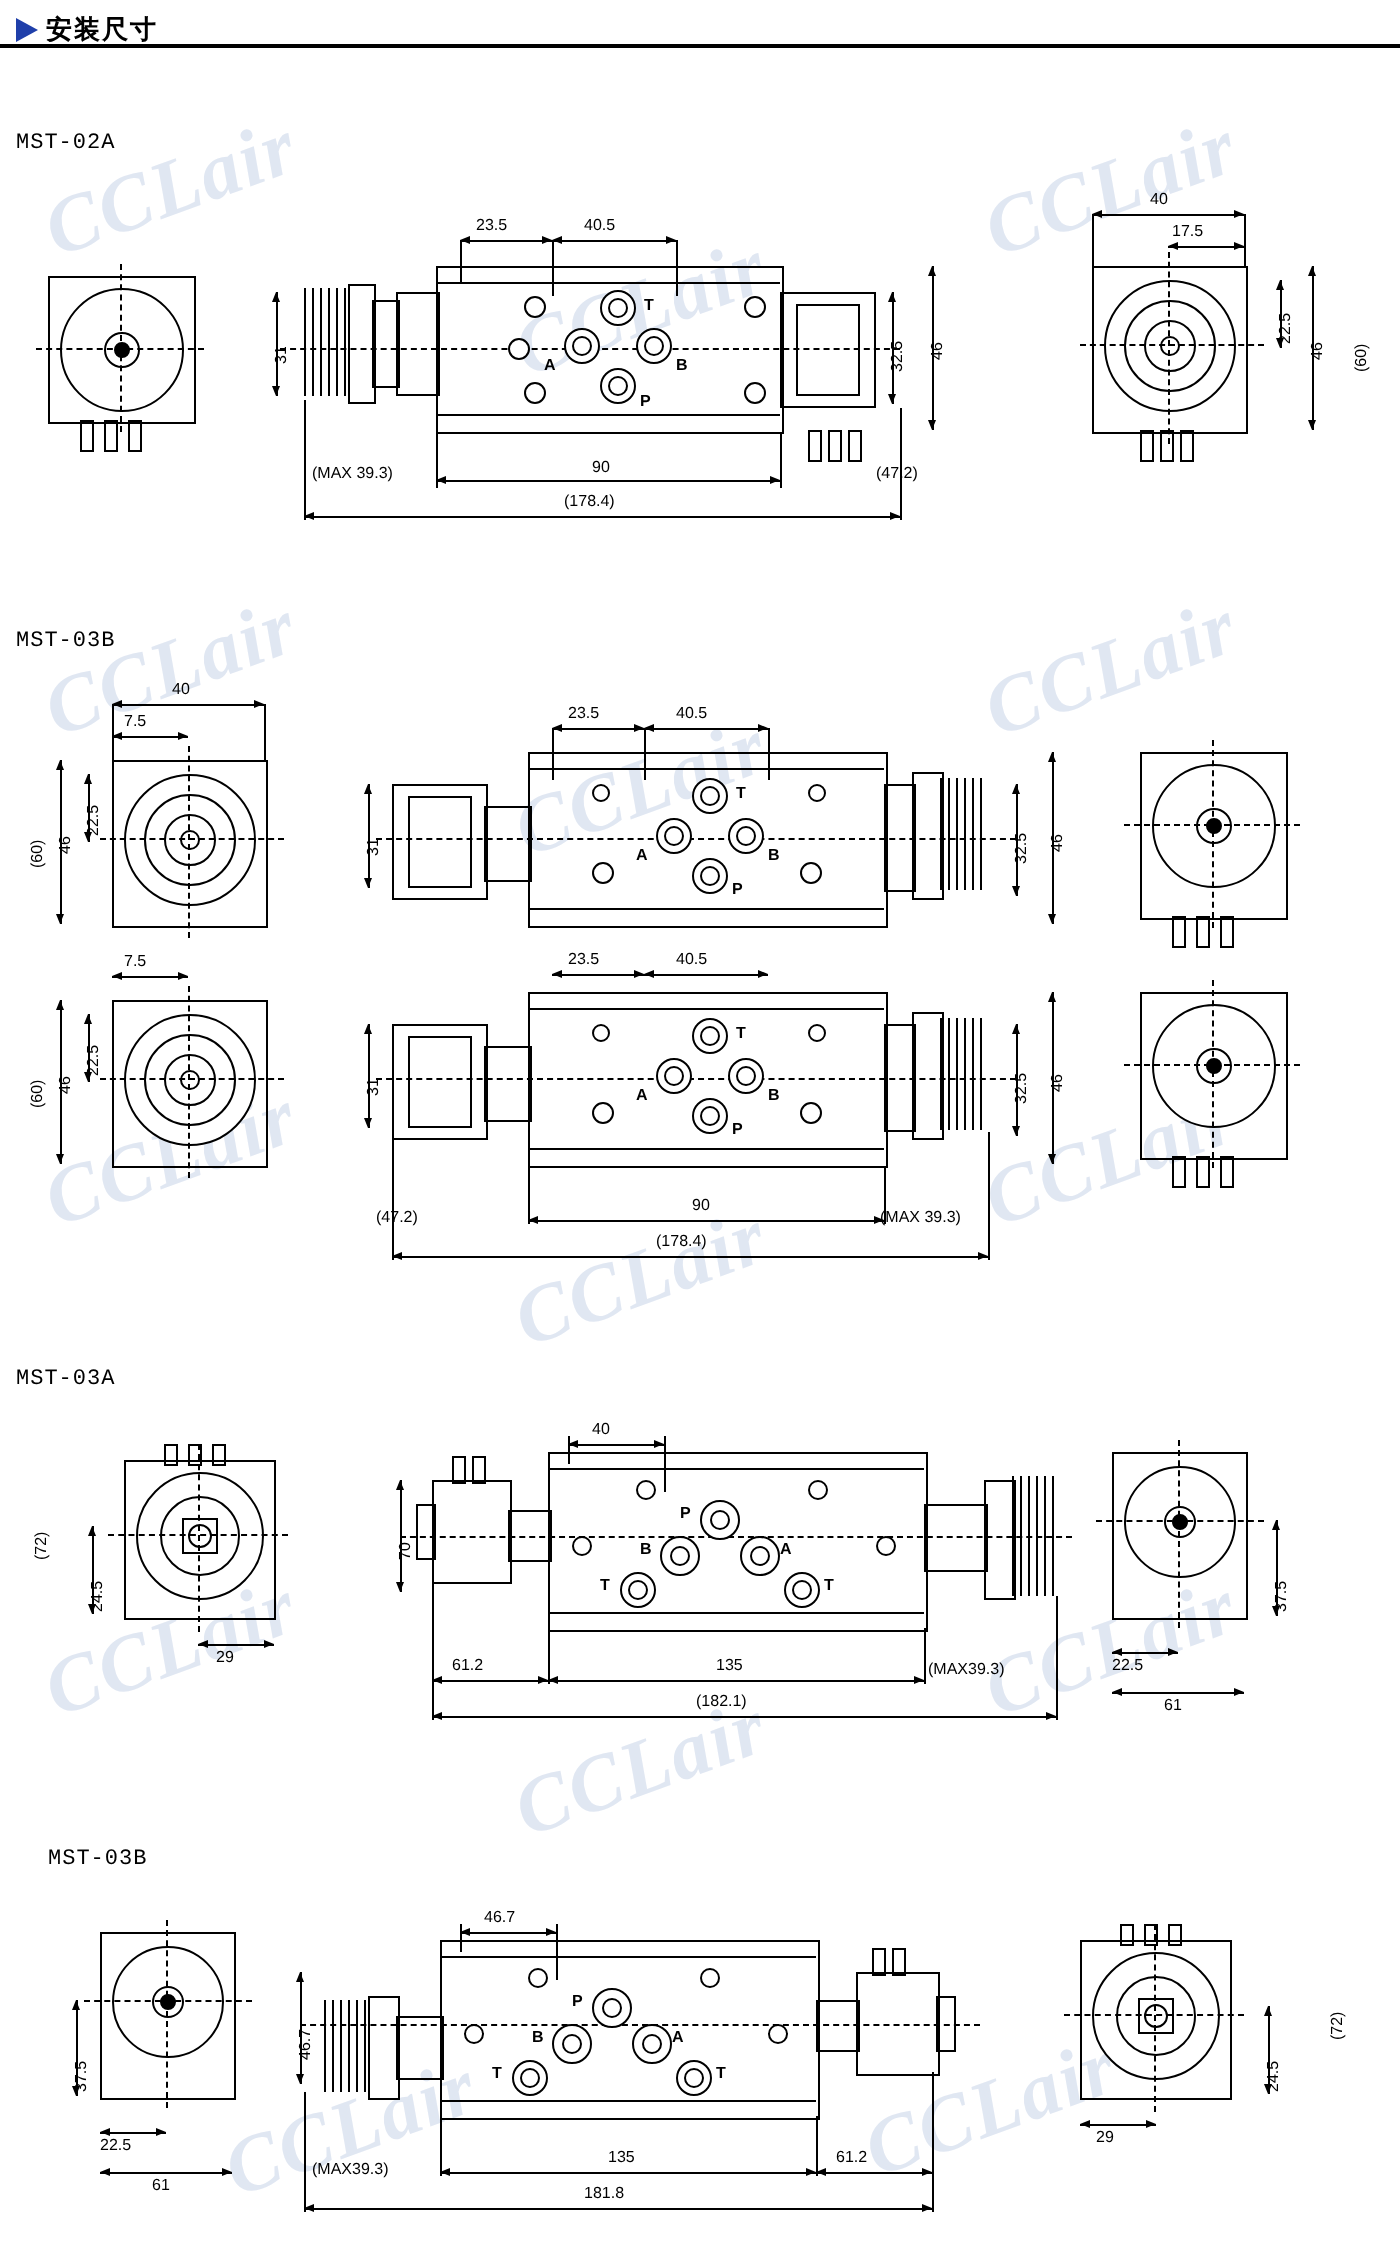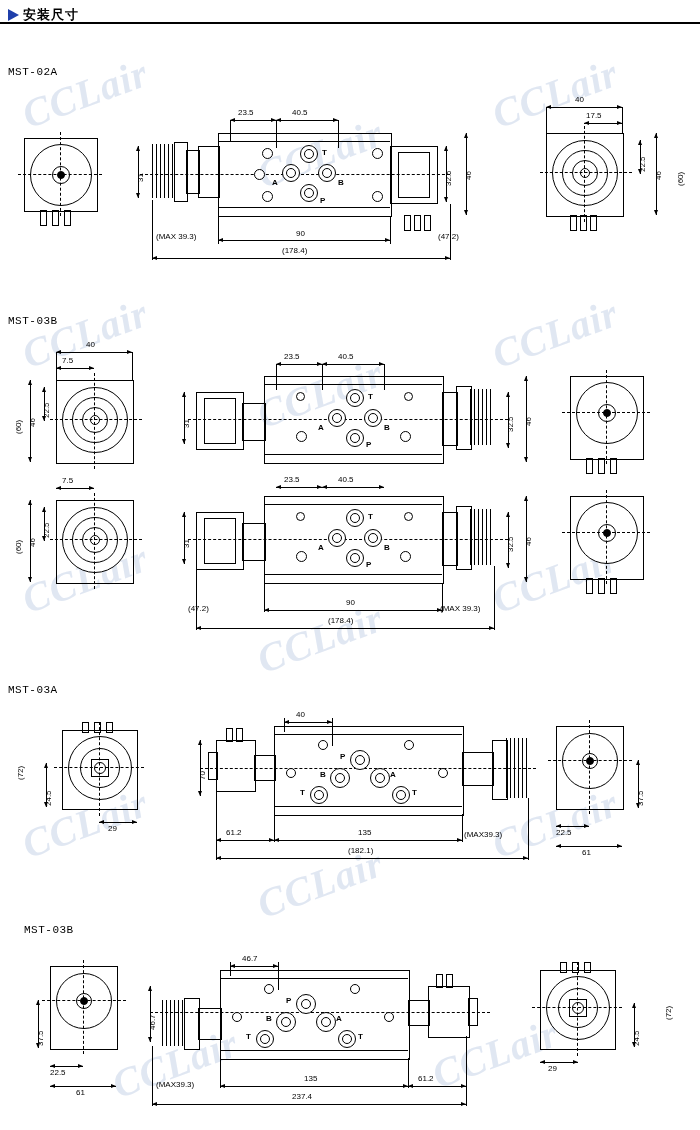--- a/index.html
+++ b/index.html
@@ -473,21 +473,21 @@
   <div class="ext vl" style="left:278px;top:962px;height:28px;"></div>
   <div class="arrowlinev" style="left:150px;top:986px;height:56px;"></div>
   <div class="dimtxt vert" style="left:148px;top:1030px;">46.7</div>
 
   <div class="dimtxt" style="left:156px;top:1080px;">(MAX39.3)</div>
   <div class="arrowline" style="left:220px;top:1086px;width:188px;"></div>
   <div class="dimtxt" style="left:304px;top:1074px;">135</div>
   <div class="arrowline" style="left:408px;top:1086px;width:58px;"></div>
   <div class="dimtxt" style="left:418px;top:1074px;">61.2</div>
   <div class="arrowline" style="left:152px;top:1104px;width:314px;"></div>
-  <div class="dimtxt" style="left:292px;top:1092px;">237.4</div>
+  <div class="dimtxt" style="left:292px;top:1092px;">181.8</div>
   <div class="ext vl" style="left:152px;top:1046px;height:60px;"></div>
   <div class="ext vl" style="left:220px;top:1058px;height:30px;"></div>
   <div class="ext vl" style="left:408px;top:1058px;height:30px;"></div>
   <div class="ext vl" style="left:466px;top:1036px;height:70px;"></div>
 
   <div class="box" style="left:540px;top:970px;width:74px;height:78px;"></div>
   <div class="cdot" style="left:546px;top:976px;width:62px;height:62px;"></div>
   <div class="cdot" style="left:558px;top:988px;width:38px;height:38px;"></div>
   <div class="box" style="left:569px;top:999px;width:16px;height:16px;"></div>
   <div class="cdot" style="left:572px;top:1002px;width:10px;height:10px;"></div>

